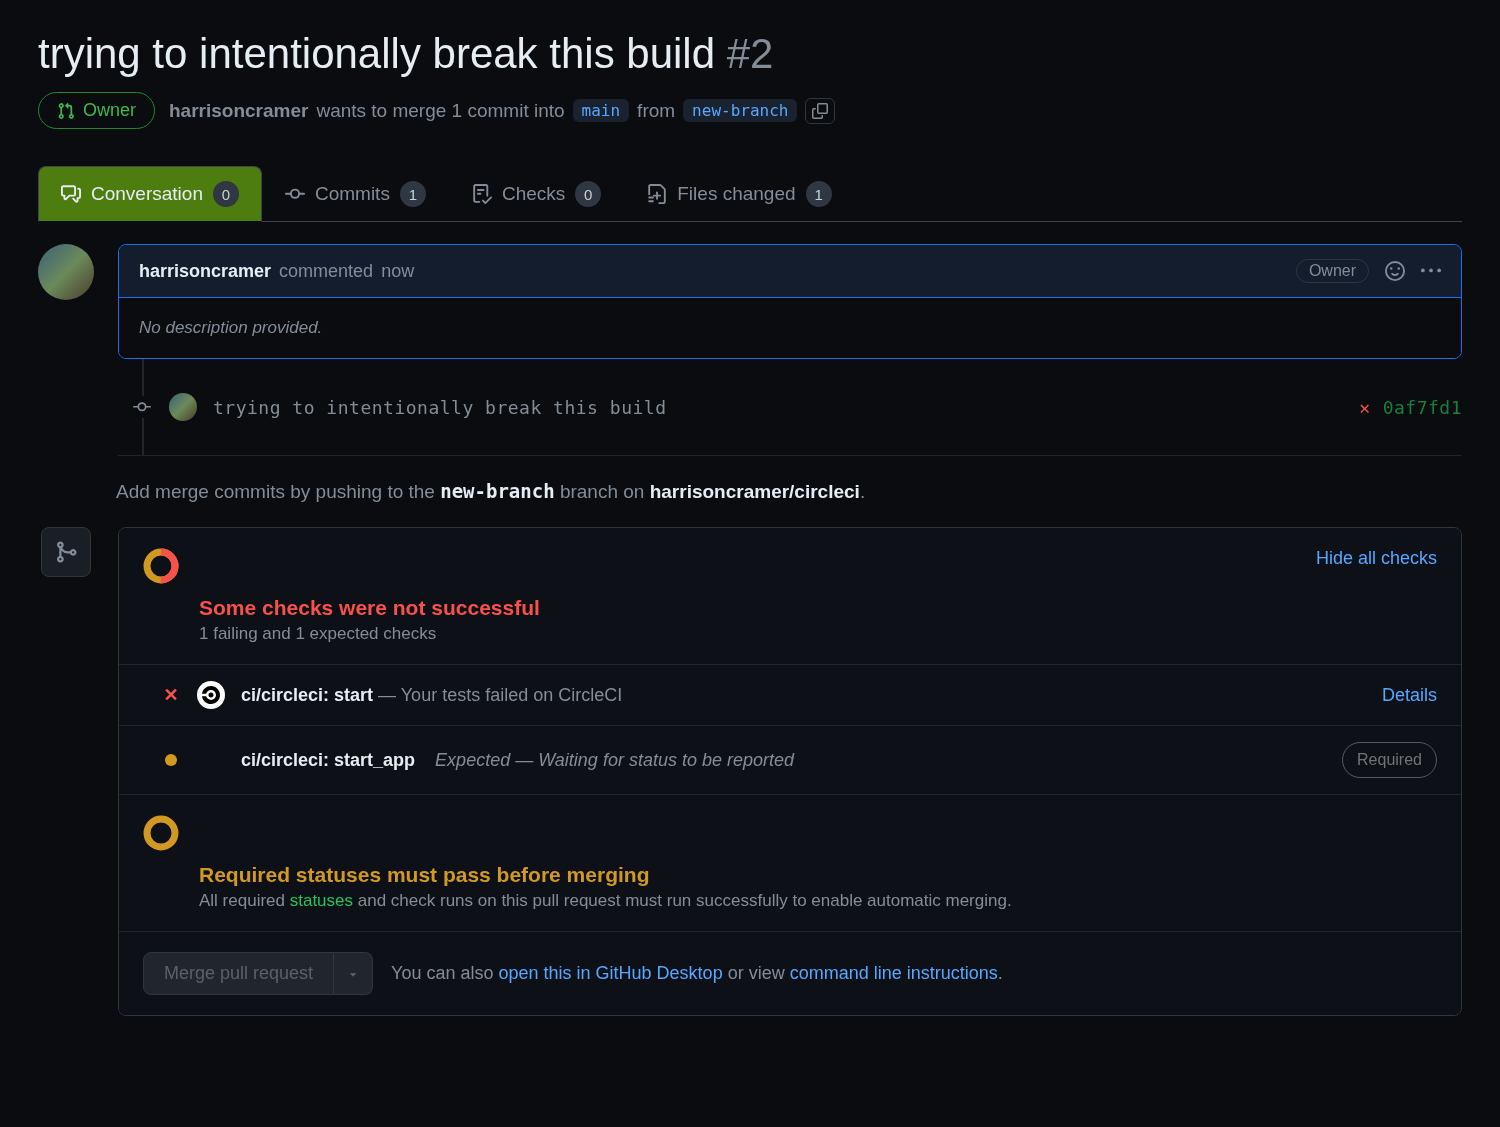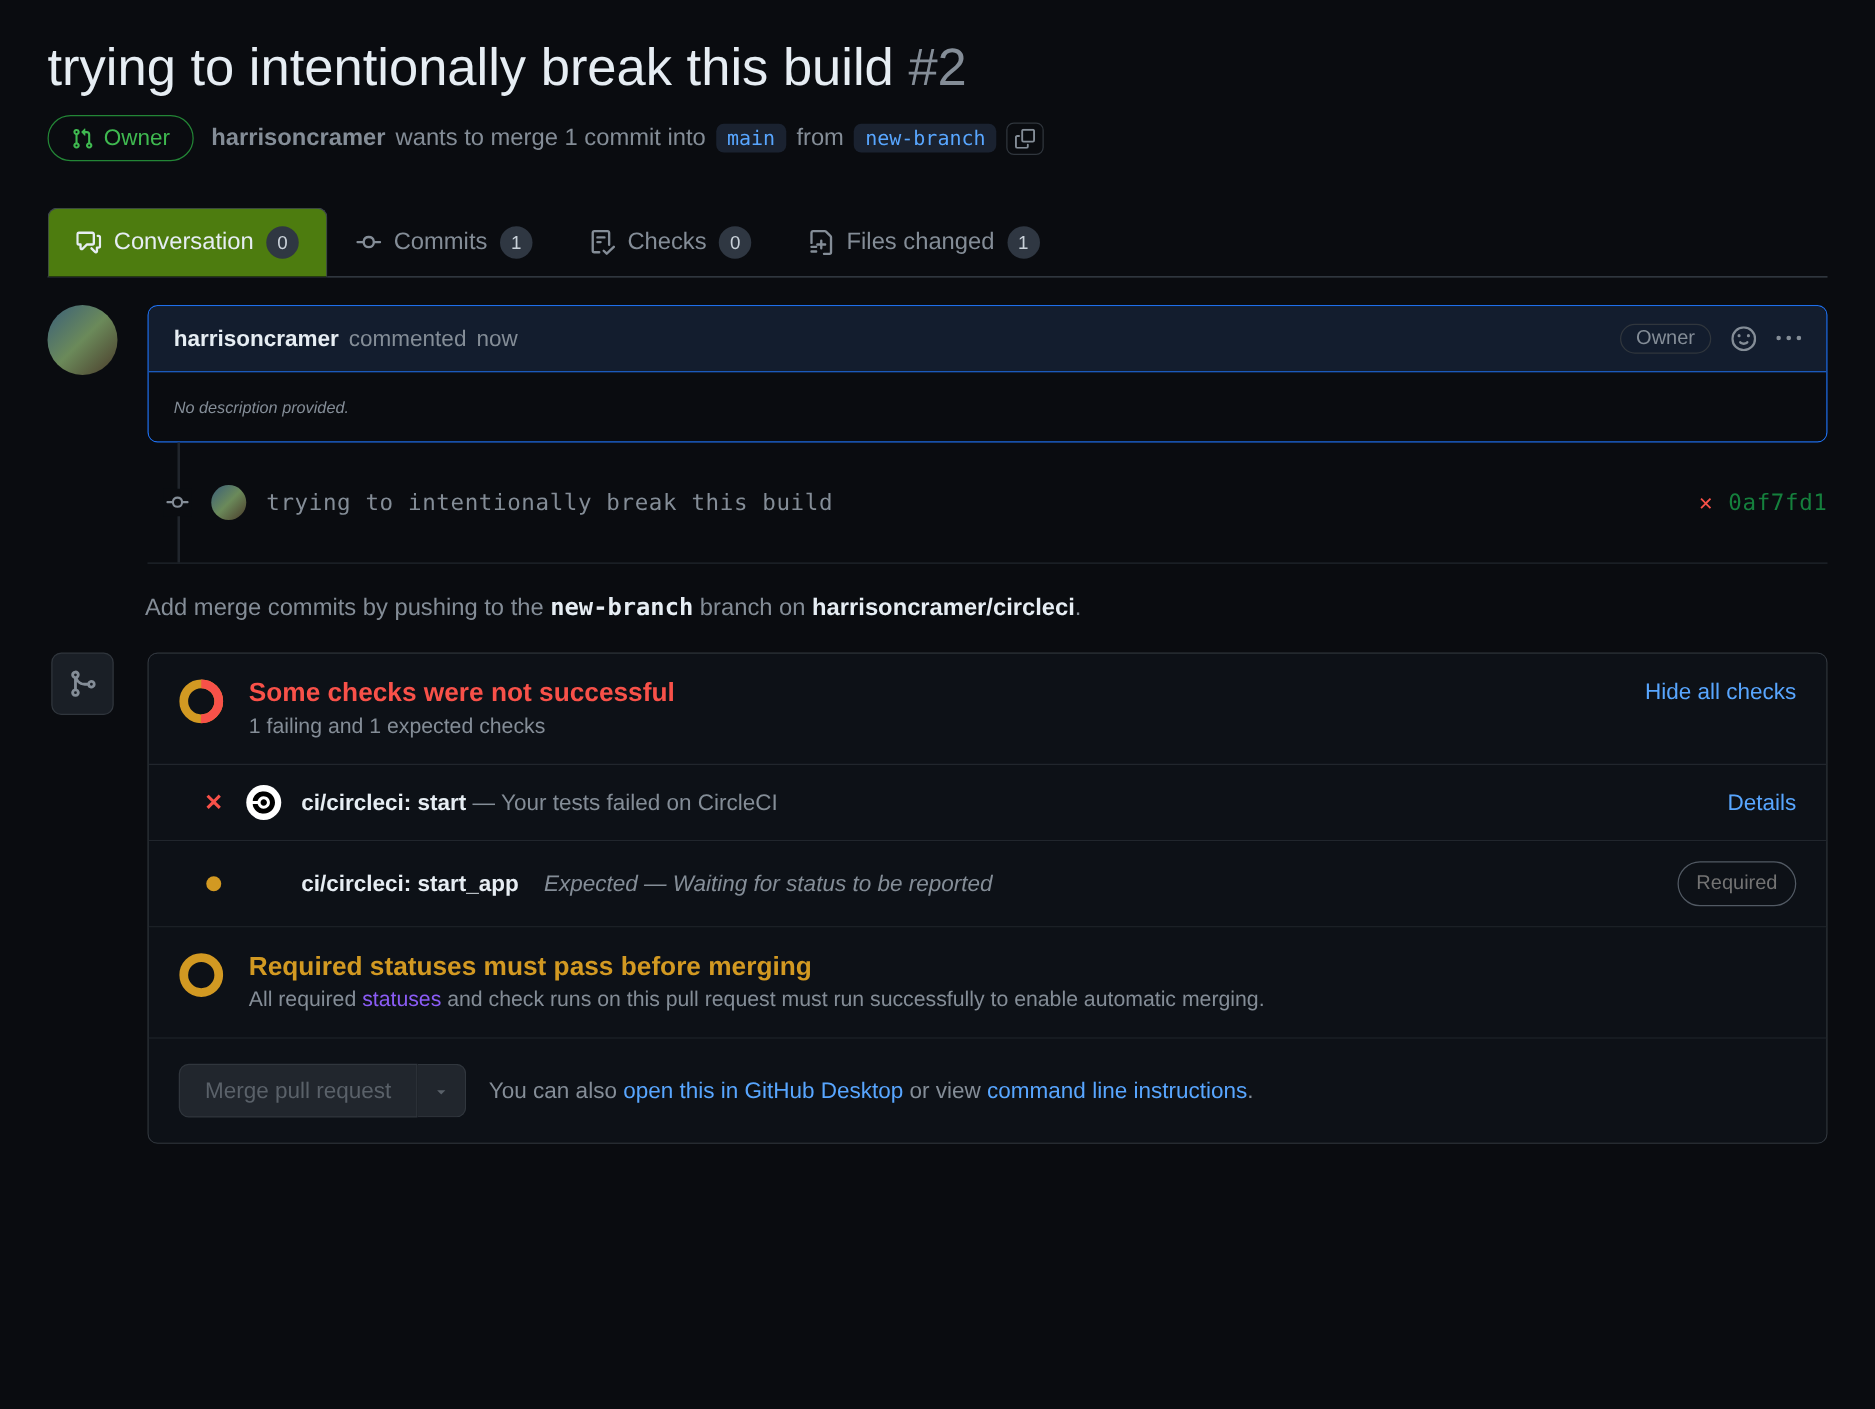--- a/index.html
+++ b/index.html
@@ -89,21 +89,21 @@
     color:#848d97; font-size:18px;
     border-bottom:1px solid #1f6feb;
   }
   .comment-header .left { display:flex; gap:8px; align-items:center;}
   .comment-header .author-name { color:#e6edf3; font-weight:600; }
   .comment-header .right { display:flex; gap:16px; align-items:center;}
   .owner-badge { border:1px solid #30363d; border-radius:999px; padding:2px 12px; font-size:16px; color:#848d97;}
   .icon-btn { background:none; border:none; cursor:pointer; color:#848d97; display:flex; align-items:center;}
   .icon-btn svg { fill:#848d97; }
   .comment-body {
-    padding: 20px; color:#848d97; font-style:italic; font-size:13px;
+    padding: 20px; color:#848d97; font-style:italic; font-size:17px;
     background:#0a0c10;
   }
 
   .commit-row-wrap { position:relative; padding: 34px 0 34px 30px; }
   .commit-row-wrap .vline {
     position:absolute; left:24px; top:0; bottom:0; width:2px; background:#21262d;
   }
   .commit-row { display:flex; align-items:center; gap:16px; position:relative; }
   .commit-dot {
     width:22px; height:22px; display:flex; align-items:center; justify-content:center;
@@ -139,25 +139,25 @@
     flex:1; border:1px solid #30363d; border-radius:8px; overflow:hidden;
     position:relative;
   }
   .merge-box::before {
     content:""; position:absolute; left:-10px; top:14px;
     width:0;height:0;border:10px solid transparent;border-right-color:#30363d;border-left:0;
   }
   .merge-section { padding: 20px 24px; border-bottom:1px solid #21262d; background:#0d1117;}
   .merge-section:last-child { border-bottom:none; }
   .ms-header { display:flex; align-items:flex-start; gap:20px; }
-  .ms-title { font-size:21px; font-weight:600; }
+  .ms-title { font-size:21px; font-weight:600;margin-top:48px; }
   .ms-title.red { color:#f85149; }
   .ms-title.yellow { color:#d29922; }
   .ms-sub { color:#848d97; font-size:17px; margin-top:4px; }
-  .ms-sub a { color:#8b5cf6; }
+  .ms-sub a { color:#22c55e; }
   .ms-right { margin-left:auto; }
   .link { color:#58a6ff; font-size:18px; cursor:pointer;}
   .donut { width:36px; height:36px; flex-shrink:0; }
 
   .check-row {
     display:flex; align-items:center; gap:16px; padding:16px 24px 16px 42px;
     border-bottom:1px solid #21262d; background:#0d1117; font-size:18px;
   }
   .check-row .status { width:20px; text-align:center; }
   .check-row .status.fail { color:#f85149; font-weight:bold;}

